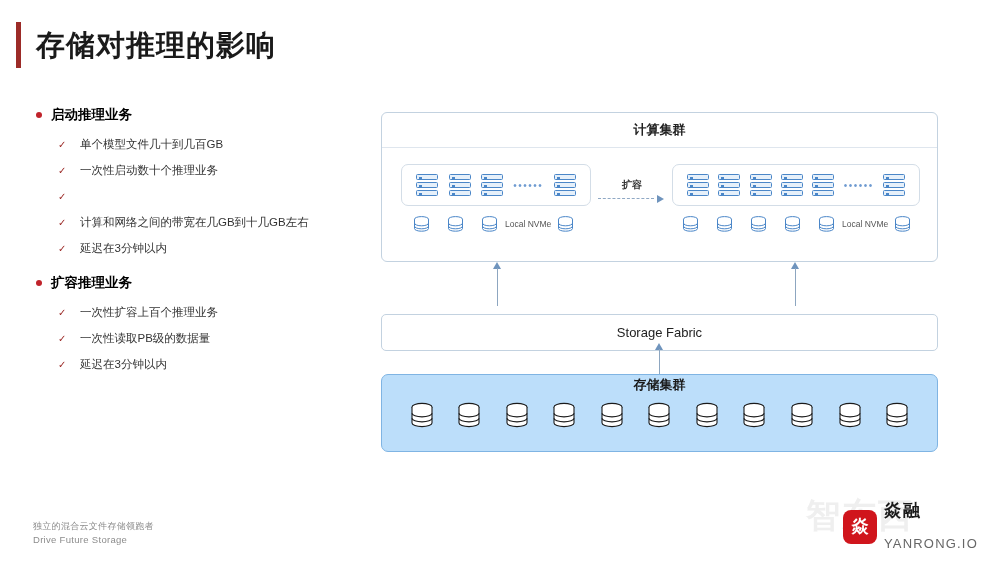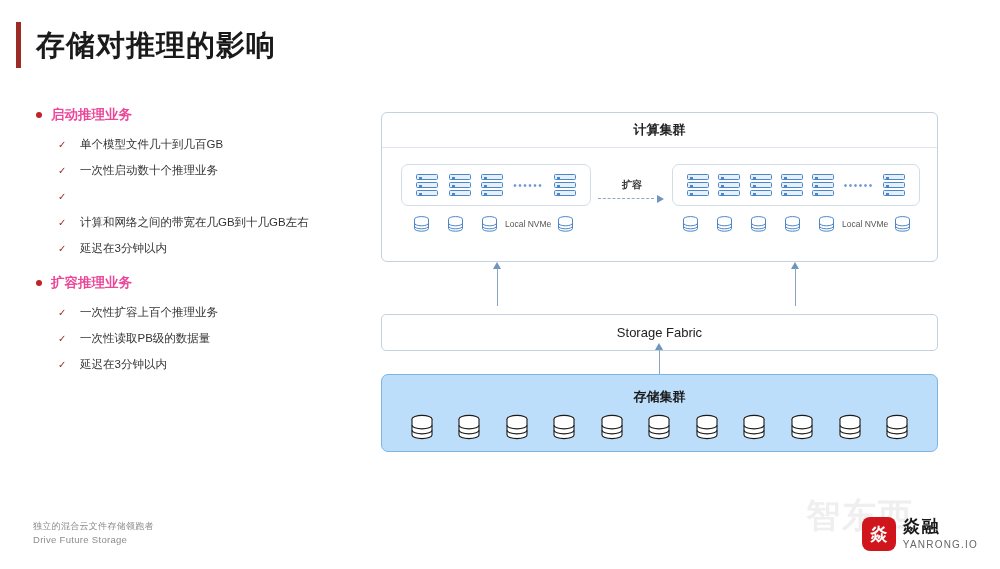--- a/index.html
+++ b/index.html
@@ -38,21 +38,21 @@
     left: 36px;
     top: 106px;
     width: 300px;
   }
   .bullet-group { margin-bottom: 18px; }
   .bullet-head {
     display: flex;
     align-items: center;
     font-size: 13.5px;
     font-weight: bold;
-    color: #ec4899;
+    color: #000000;
     margin-bottom: 13px;
   }
   .bullet-dot {
     width: 6px; height: 6px;
     border-radius: 50%;
     background: #c0232b;
     margin-right: 9px;
     flex: none;
   }
   .sub-item {
@@ -231,21 +231,21 @@
     height: 78px;
     border: 1px solid #7fb4e3;
     border-radius: 7px;
     background: #bcdefa;
   }
   .storage-title {
     text-align: center;
     font-size: 13px;
     font-weight: bold;
     color: #1a1a1a;
-    padding-top: 13px;
+    padding-top: 1px;
   }
   .storage-cyls {
     display: flex;
     justify-content: space-around;
     align-items: center;
     padding: 8px 16px 0 16px;
   }
   .cyl-dark { width: 26px; height: 26px; flex: none; }
 
   
@@ -311,24 +311,24 @@
   }
   .brand-txt { display: flex; flex-direction: column; justify-content: center; }
   .brand-cn {
     font-size: 17px;
     font-weight: bold;
     color: #1a1a1a;
     letter-spacing: 2px;
     line-height: 1.1;
   }
   .brand-en {
-    font-size: 10px;
+    font-size: 13px;
     color: #666;
     letter-spacing: 1.2px;
-    margin-top: 2px;
+    margin-top: 15px;
   }
 
   .watermark {
     position: absolute;
     right: 86px;
     bottom: 30px;
     font-size: 34px;
     font-weight: bold;
     color: #efefef;
     letter-spacing: 2px;

